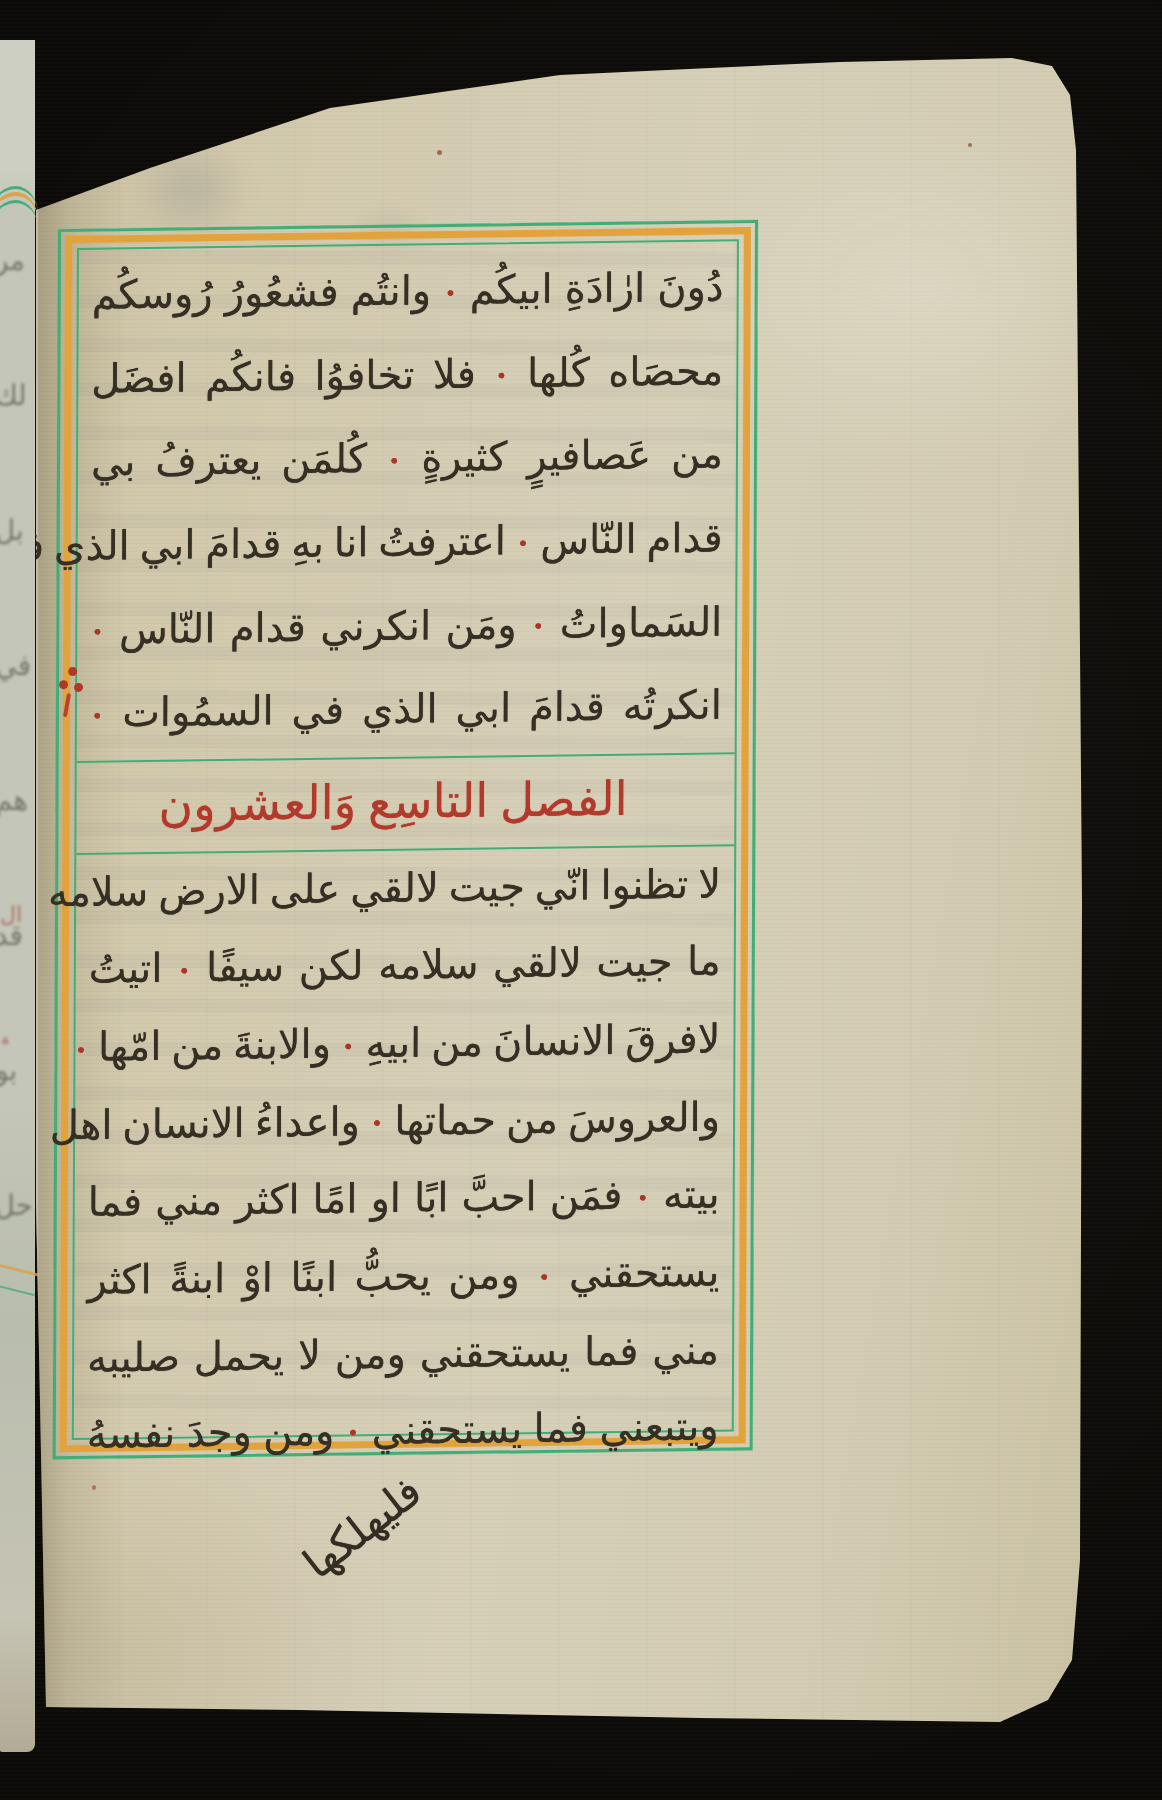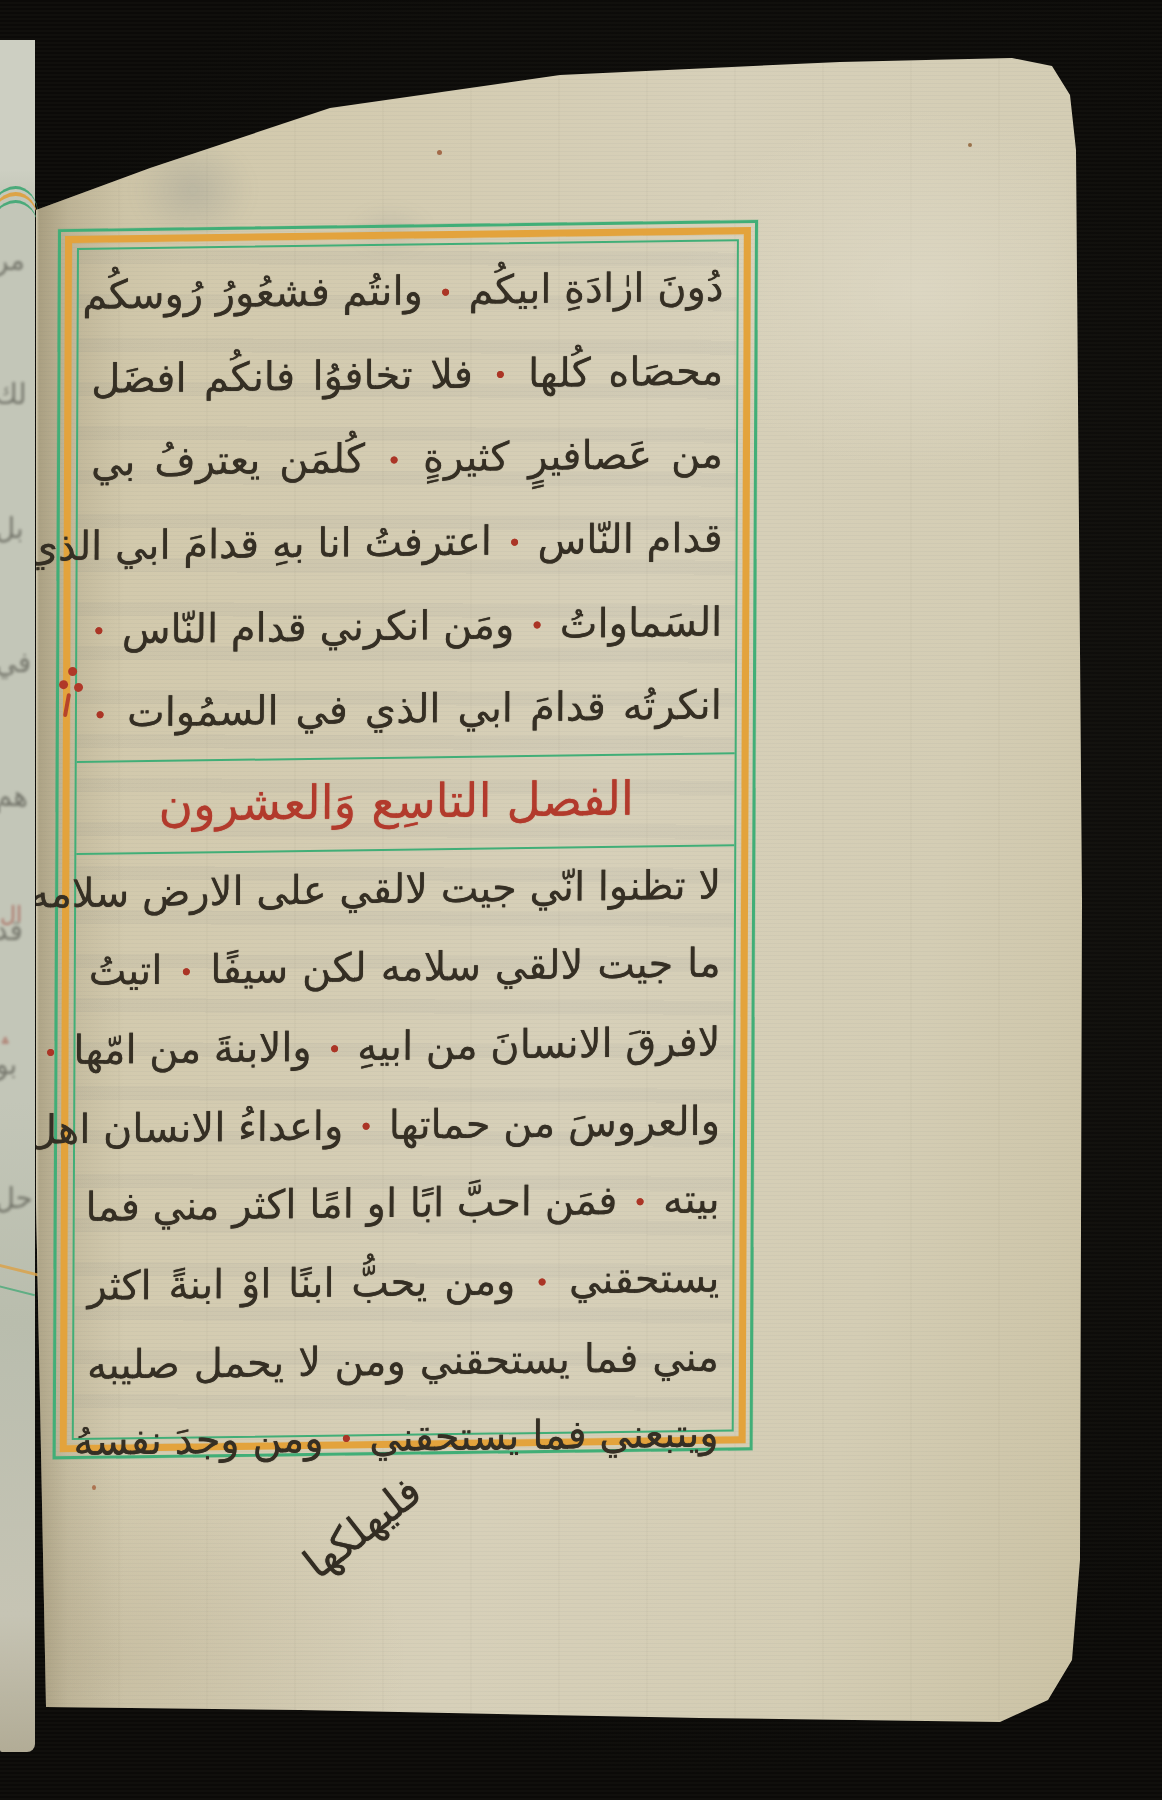--- a/index.html
+++ b/index.html
@@ -4,20 +4,21 @@
 <style>
   html,body{margin:0;padding:0;background:#0b0a08;}
   body{width:1162px;height:1800px;overflow:hidden;position:relative;
        font-family:"DejaVu Sans",sans-serif;}
 
   
   .stage{position:absolute;inset:0;
     background:
       radial-gradient(120% 90% at 60% 45%, rgba(40,38,32,0.25), rgba(0,0,0,0) 60%),
       repeating-linear-gradient(180deg,#0b0a08 0 2px,#100f0c 2px 4px);
+    font-family: Liberation Serif, serif;
   }
 
   
   .facing-strip{position:absolute;left:0;top:40px;width:35px;height:1712px;
     background:linear-gradient(180deg,#cdcfc1 0 130px,#c3c6b7 160px 62%,#b9bdac 75%,#c6c4b2 92%,#b3ac94 100%);
     border-radius:0 0 8px 2px;
     filter:saturate(0.9);
   }
   .strip-arc{position:absolute;left:-14px;width:52px;height:46px;
     border-style:solid;border-color:transparent;border-width:0;

